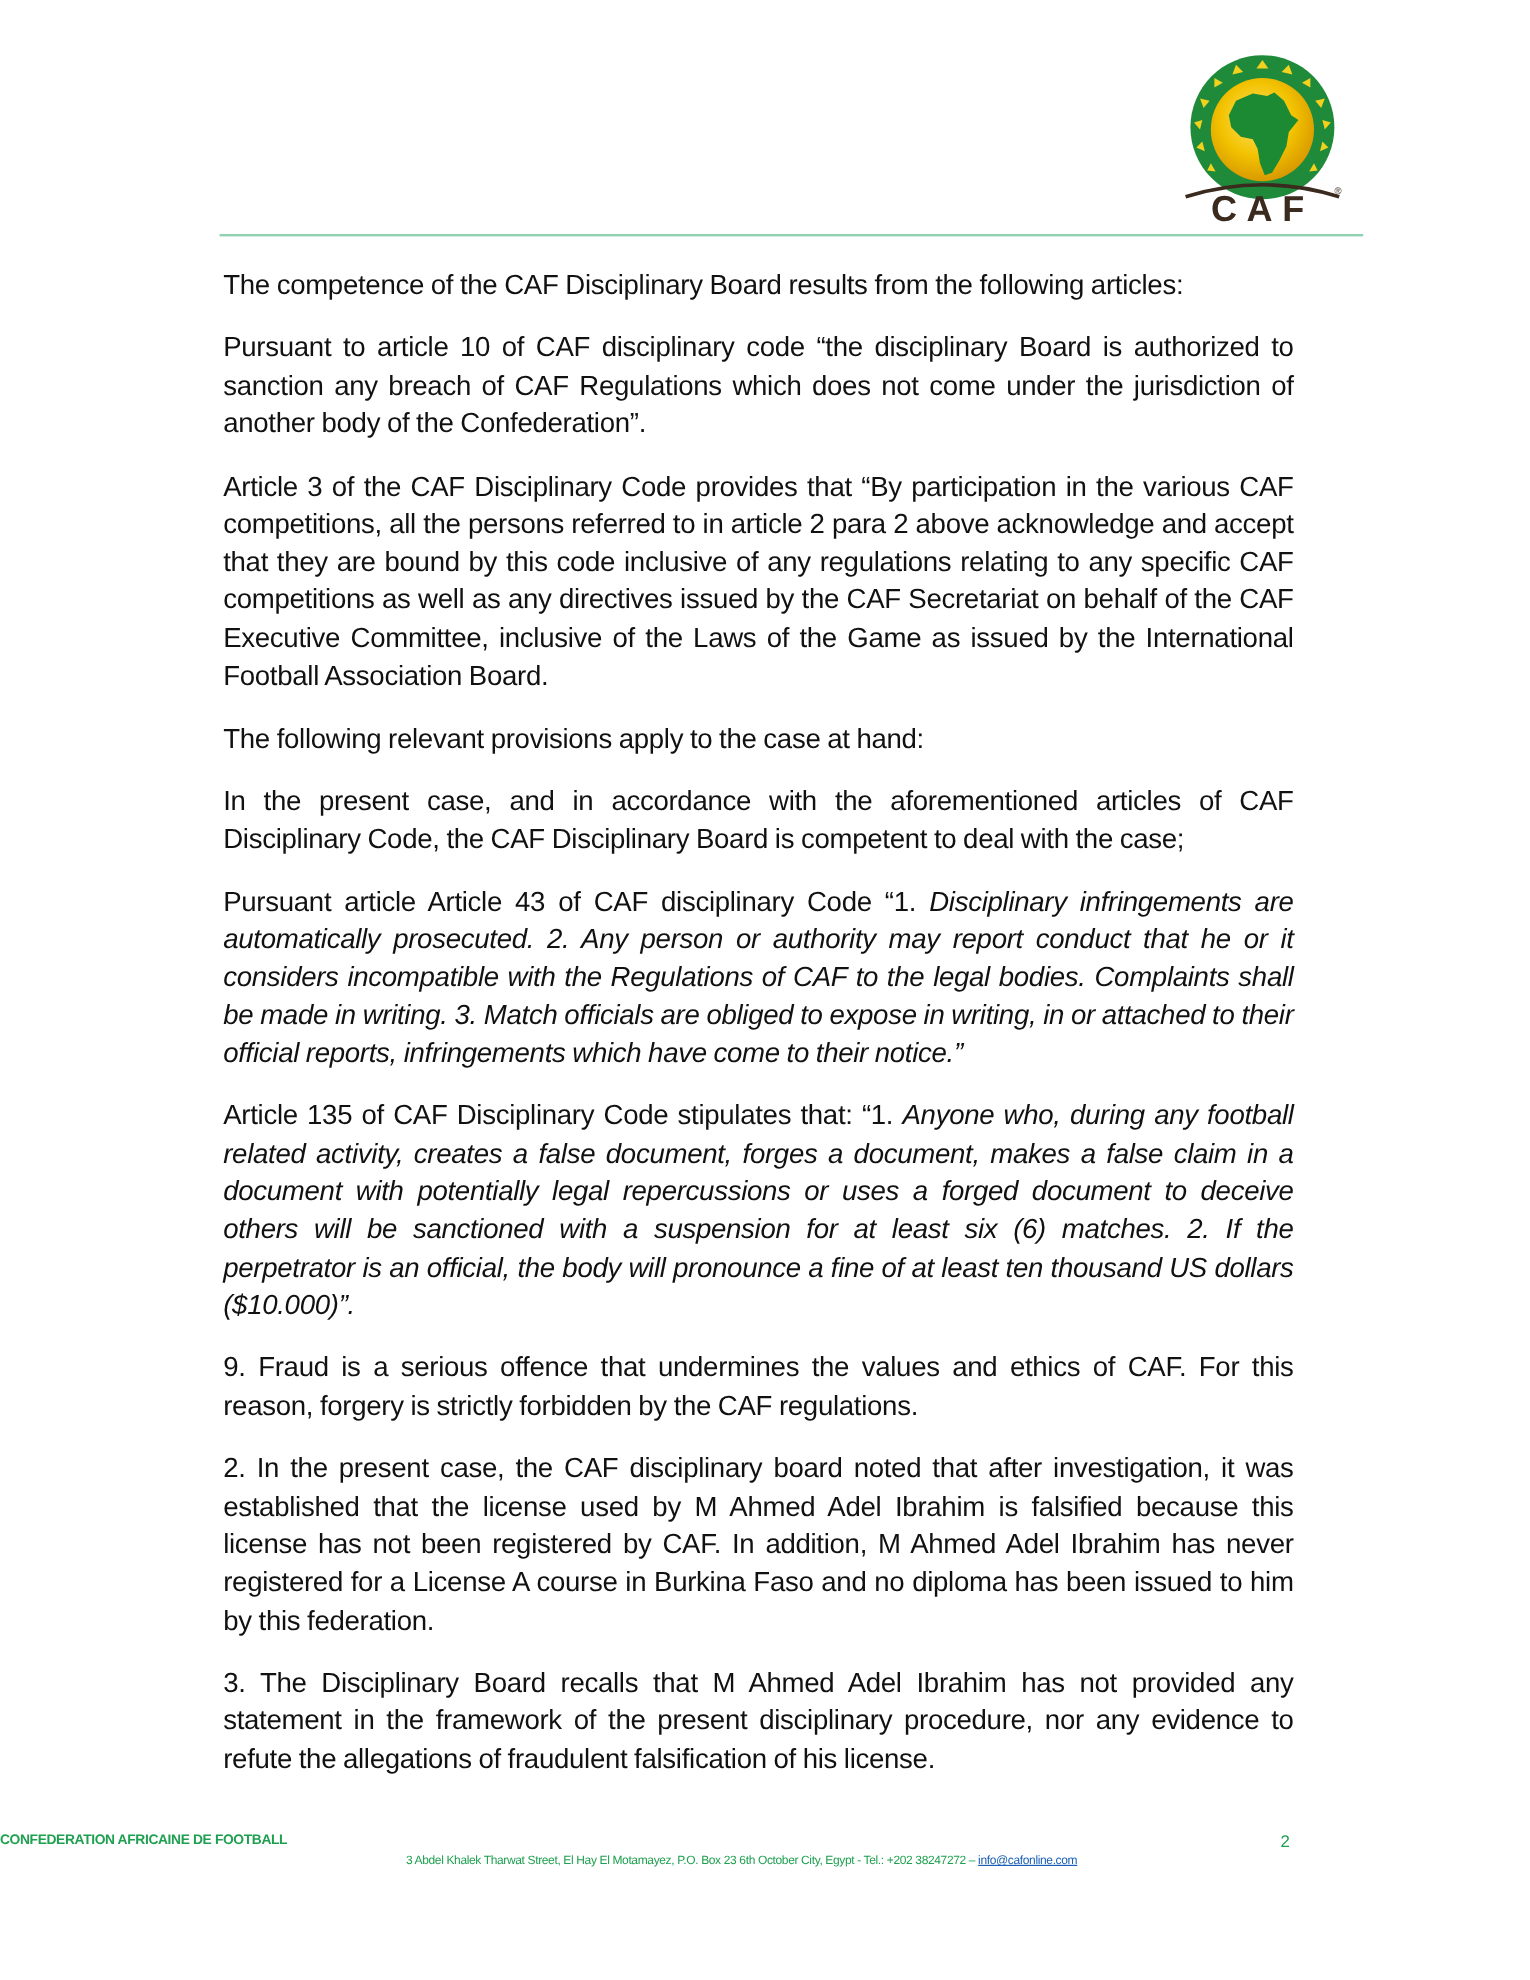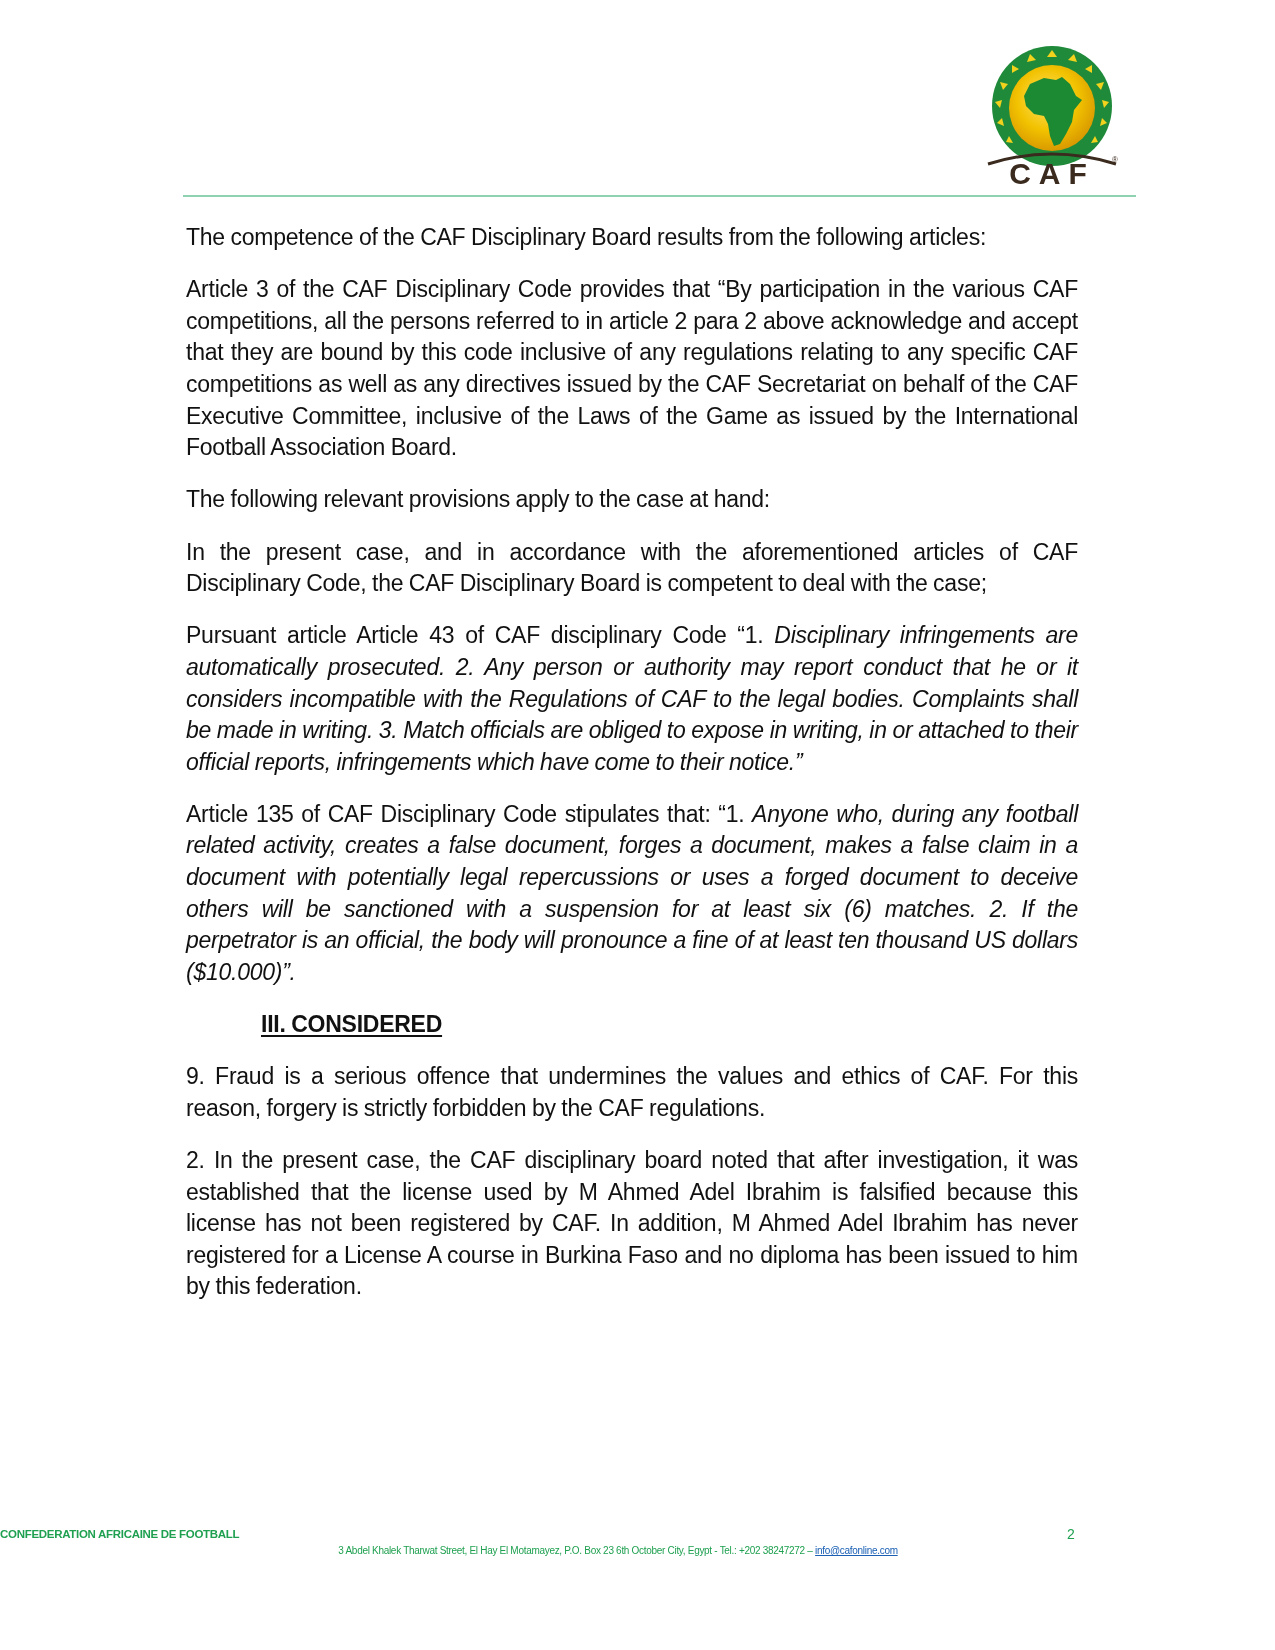--- a/index.html
+++ b/index.html
@@ -70,28 +70,29 @@
     <path d="M52,40 L66,34 L78,36 L84,33 L92,40 L98,52 L104,56 L96,66 L94,78 L88,90 L82,100 L76,102 L72,92 L70,80 L66,72 L56,70 L48,62 L46,52 Z" fill="#1c8a32"></path>
     <path d="M10,120 Q74,100 138,120" stroke="#3b2a1e" stroke-width="3" fill="none"></path>
     <text x="74" y="140" text-anchor="middle" font-family="Liberation Sans, sans-serif" font-weight="bold" font-size="30" fill="#3b2a1e" letter-spacing="8">CAF</text>
     <text x="134" y="118" font-family="Liberation Sans, sans-serif" font-size="8" fill="#3b2a1e">®</text>
   </svg>
 
   <div class="header-rule"></div>
 
   <div class="body-text">
     <p>The competence of the CAF Disciplinary Board results from the following articles:</p>
+    <p>Pursuant to article 10 of CAF disciplinary code “the disciplinary Board is authorized to sanction any breach of CAF Regulations which does not come under the jurisdiction of another body of the Confederation”.</p>
     <p>Article 3 of the CAF Disciplinary Code provides that “By participation in the various CAF competitions, all the persons referred to in article 2 para 2 above acknowledge and accept that they are bound by this code inclusive of any regulations relating to any specific CAF competitions as well as any directives issued by the CAF Secretariat on behalf of the CAF Executive Committee, inclusive of the Laws of the Game as issued by the International Football Association Board.</p>
     <p>The following relevant provisions apply to the case at hand:</p>
     <p>In the present case, and in accordance with the aforementioned articles of CAF Disciplinary Code, the CAF Disciplinary Board is competent to deal with the case;</p>
     <p><span>Pursuant article Article 43 of CAF disciplinary Code “1. </span><span class="it">Disciplinary infringements are automatically prosecuted. 2. Any person or authority may report conduct that he or it considers incompatible with the Regulations of CAF to the legal bodies. Complaints shall be made in writing. 3. Match officials are obliged to expose in writing, in or attached to their official reports, infringements which have come to their notice.”</span></p>
     <p><span>Article 135 of CAF Disciplinary Code stipulates that: “1. </span><span class="it">Anyone who, during any football related activity, creates a false document, forges a document, makes a false claim in a document with potentially legal repercussions or uses a forged document to deceive others will be sanctioned with a suspension for at least six (6) matches. 2. If the perpetrator is an official, the body will pronounce a fine of at least ten thousand US dollars ($10.000)”.</span></p>
 
-    <div class="section-title">III. CONSIDERED</div>
 
     <p>9. Fraud is a serious offence that undermines the values and ethics of CAF. For this reason, forgery is strictly forbidden by the CAF regulations.</p>
     <p>2. In the present case, the CAF disciplinary board noted that after investigation, it was established that the license used by M Ahmed Adel Ibrahim is falsified because this license has not been registered by CAF. In addition, M Ahmed Adel Ibrahim has never registered for a License A course in Burkina Faso and no diploma has been issued to him by this federation.</p>
+    <p>3. The Disciplinary Board recalls that M Ahmed Adel Ibrahim has not provided any statement in the framework of the present disciplinary procedure, nor any evidence to refute the allegations of fraudulent falsification of his license.</p>
   </div>
 
   <div class="footer-title">CONFEDERATION AFRICAINE DE FOOTBALL</div>
   <div class="footer-address"><span>3 Abdel Khalek Tharwat Street, El Hay El Motamayez, P.O. Box 23 6th October City, Egypt - Tel.: +202 38247272 – </span><a title="info@cafonline.com">info@cafonline.com</a></div>
   <div class="page-number">2</div>
 </div>
 
 </body></html>

